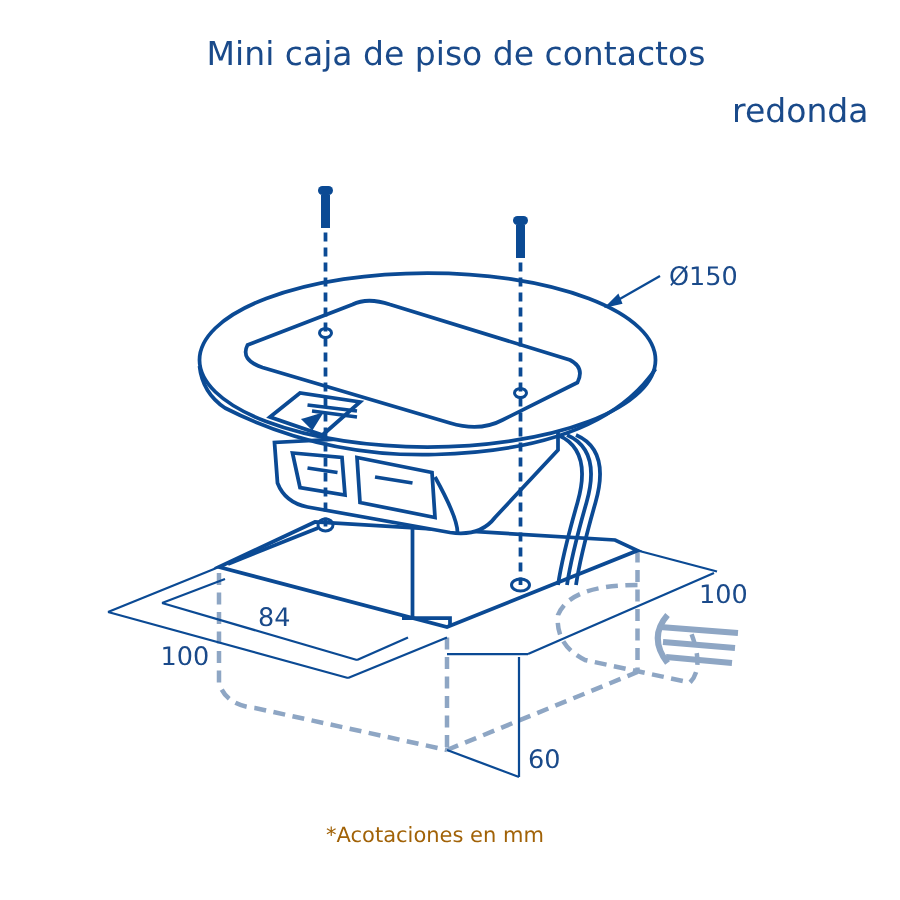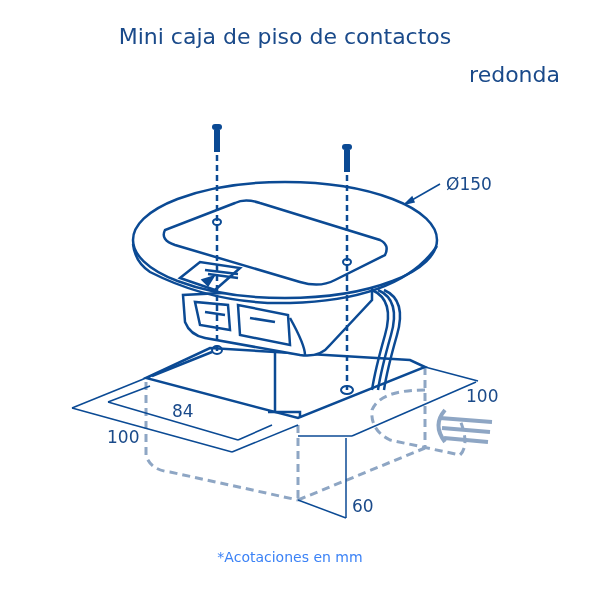--- a/index.html
+++ b/index.html
@@ -1,20 +1,20 @@
 <!DOCTYPE html>
 <html><head>
 <meta charset="utf-8">
 <style>
   html, body { margin: 0; padding: 0; background: #ffffff; }
   body { width: 600px; height: 600px; position: relative; overflow: hidden; font-family: "DejaVu Sans", sans-serif; }
-  .title { position: absolute; left: 0; width: 570px; text-align: center; color: #1a4a8a; font-size: 22px; font-weight: normal; }
+  .title { position: absolute; left: 0; width: 570px; text-align: center; color: #1a4a8a; font-size: 22px; font-weight: normal; padding-left: 19px; }
   .title.l1 { top: 24px; }
   .title.l2 { top: 62px; left: 0; width: 560px; text-align: right; }
-  .footnote { position: absolute; top: 549px; left: 0; width: 580px; text-align: center; color: #3b82f6; font-size: 14px; }
+  .footnote { position: absolute; top: 549px; left: 0; width: 580px; text-align: center; color: #a16207; font-size: 14px; }
   .dim { font-family: "DejaVu Sans", sans-serif; font-size: 17px; fill: #1a4a8a; }
   svg { position: absolute; left: 0; top: 0; }
 </style>
 </head>
 <body>
 
 <div class="title l1">Mini caja de piso de contactos</div>
 <div class="title l2">redonda</div>
 
 <svg width="600" height="600" viewBox="0 0 600 600">

